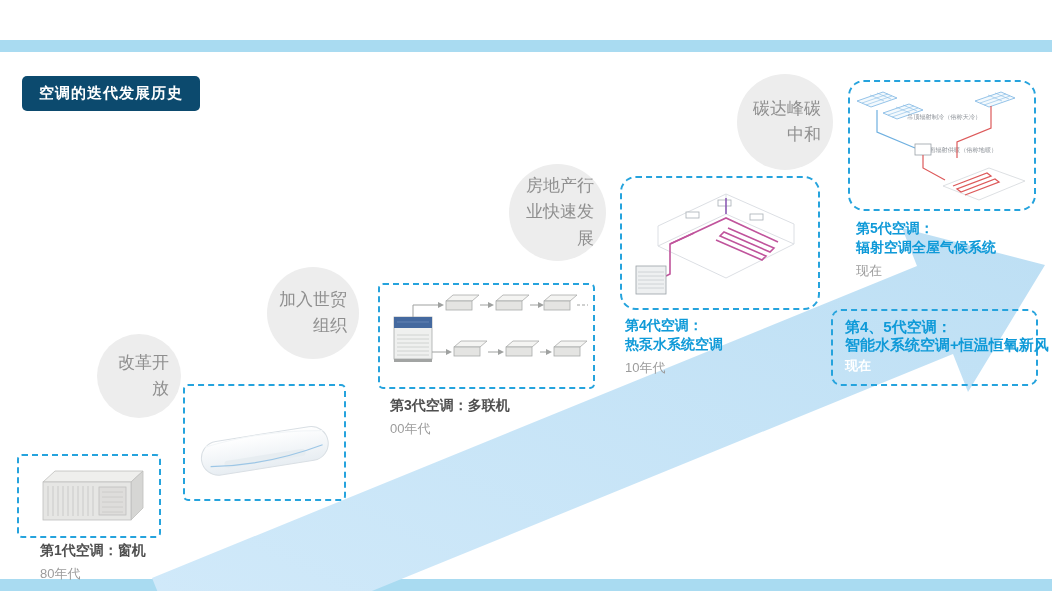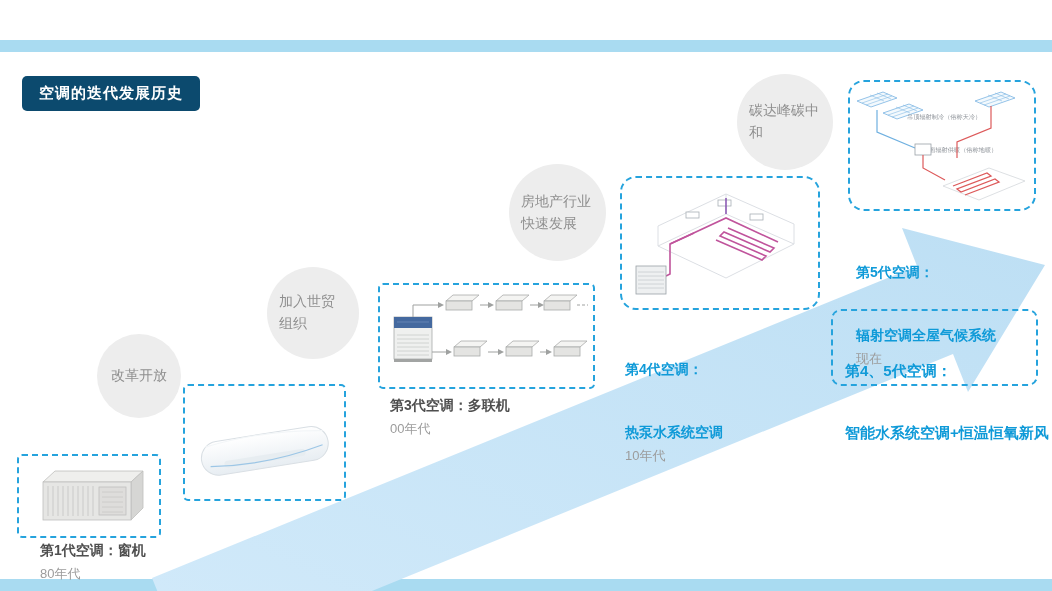--- a/index.html
+++ b/index.html
@@ -6,31 +6,31 @@
   .stage { position:relative; width:1052px; height:591px; background:#ffffff; overflow:hidden; }
 
   .stripe { position:absolute; left:0; width:1052px; background:#a9dbf1; z-index:1; }
   .stripe.top { top:40px; height:12px; }
   .stripe.bottom { bottom:0; height:12px; }
 
   .badge { position:absolute; left:22px; top:76px; z-index:6; background:#0c4a6e; color:#ffffff;
            font-size:15px; font-weight:bold; letter-spacing:1px; padding:8px 17px; border-radius:5px;font-family:Liberation Mono, monospace; }
 
   .circle { position:absolute; z-index:2; background:#ededed; border-radius:50%;
-            display:flex; align-items:center; justify-content:center; text-align:left;
-            color:#8f8f8f; font-size:14px; line-height:1.55; padding:12px; box-sizing:border-box; }
+            display:flex; align-items:center; justify-content:center; text-align:right;
+            color:#8f8f8f; font-size:17px; line-height:1.55; padding:12px; box-sizing:border-box; }
 
   .arrow-svg { position:absolute; left:0; top:0; z-index:3; }
 
   .genbox { position:absolute; z-index:4; border:2px dashed #25a3dd; box-sizing:border-box; background:transparent; }
   .genbox svg { position:absolute; }
 
   .caption { position:absolute; z-index:5; }
   .cap-line { font-size:14px; font-weight:bold; color:#4f4f4f; line-height:19px; white-space:nowrap; }
-  .cap-line.blue { color:#0f9ad8;margin-top:44px; }
+  .cap-line.blue { color:#0f9ad8; }
   .cap-era { font-size:13px; color:#9c9c9c; margin-top:5px; white-space:nowrap; }
   .cap-era.white { color:#ffffff; font-weight:bold; }
 
   .combo-box { padding:7px 0 0 12px; }
   .combo-box .cap-line { font-size:15px; line-height:18px; }
   .combo-box .cap-era { margin-top:3px; }
 </style>
 </head>
 <body>
 

